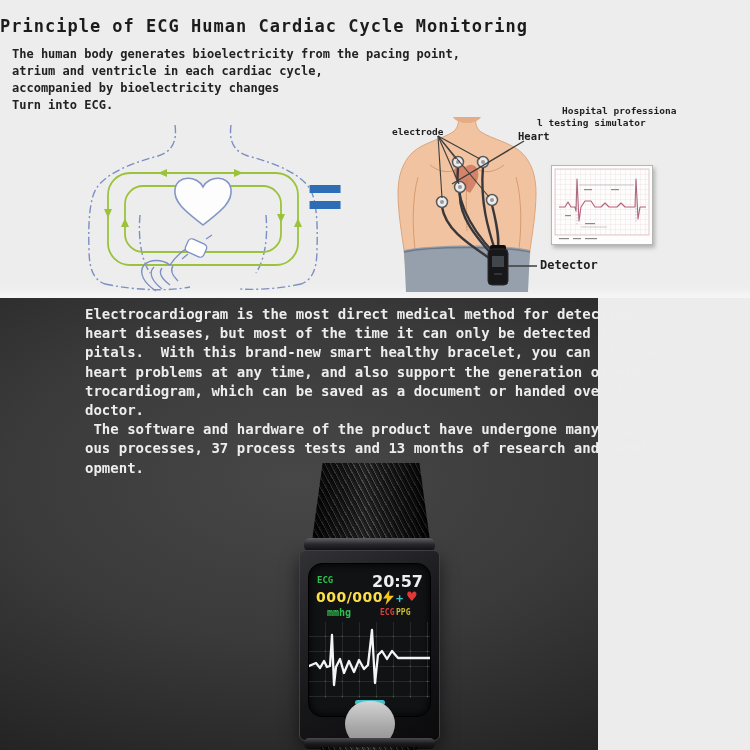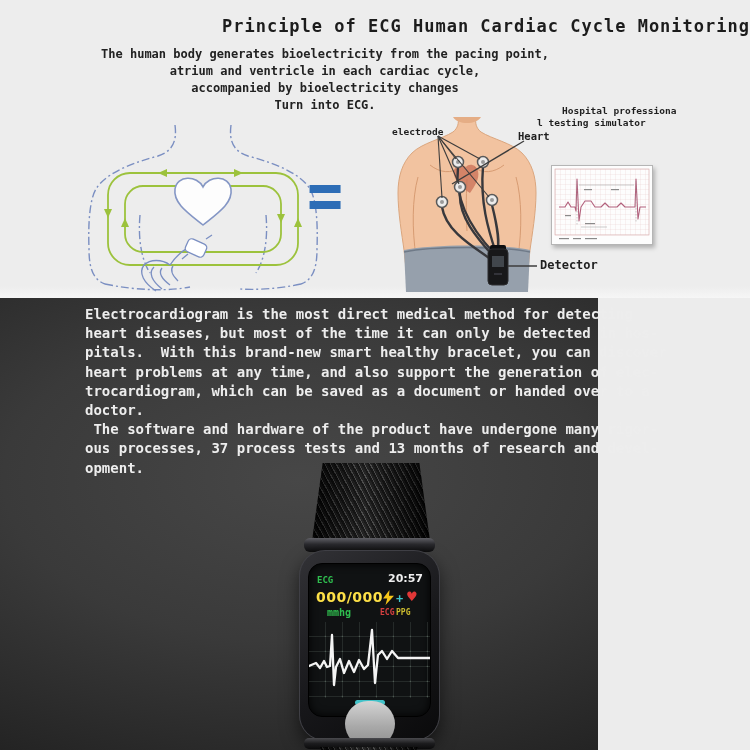--- a/index.html
+++ b/index.html
@@ -7,24 +7,24 @@
     width:750px;height:750px;position:relative;overflow:hidden;
     font-family:"DejaVu Sans Mono","Liberation Mono",monospace;
     background:#ececec;
   }
   
   .top-section{
     position:absolute;left:0;top:0;width:750px;height:298px;
     background:linear-gradient(180deg,#ededed 0 96%,#f6f6f6 100%);
   }
   .page-title{
-    position:absolute;left:0;top:16px;width:750px;text-align:right;
+    position:absolute;left:0;top:16px;width:750px;text-align:left;
     font-size:17px;font-weight:bold;color:#1c1c1c;letter-spacing:1px;white-space:pre;
   }
-  .subtitle{position:absolute;left:0;top:46px;width:650px;text-align:center;}
+  .subtitle{position:absolute;left:12px;top:46px;width:650px;}
   .subtitle div{font-size:12px;font-weight:bold;color:#222;line-height:17px;white-space:pre;}
   .top-label{position:absolute;font-weight:bold;color:#1f1f1f;white-space:pre;}
   .lbl-electrode{left:392px;top:126px;font-size:9.5px;}
   .lbl-hosp1{left:530px;top:105px;font-size:9.5px;padding-left:32px;}
   .lbl-hosp2{left:537px;top:117px;font-size:9.5px;}
   .lbl-heart{left:518px;top:130px;font-size:10.5px;}
   .lbl-detector{left:540px;top:258px;font-size:12px;}
   .equals-sign{
     position:absolute;left:300px;top:160px;width:50px;height:70px;
     font-size:60px;font-weight:bold;color:#2d6db6;line-height:70px;text-align:center;
@@ -50,32 +50,32 @@
   .mesh-top{
     position:absolute;left:312px;top:165px;width:118px;height:78px;
     clip-path:polygon(9% 0,91% 0,100% 100%,0 100%);
     border-radius:8px 8px 0 0;
   }
   .lug-top{
     position:absolute;left:304px;top:240px;width:131px;height:14px;border-radius:6px;
     background:linear-gradient(180deg,#606066 0%,#2a2a2e 45%,#0c0c0d 100%);
   }
   .watch-case{
-    position:absolute;left:299px;top:252px;width:139px;height:189px;border-radius:26px;
+    position:absolute;left:299px;top:252px;width:139px;height:189px;border-radius:6px;
     background:linear-gradient(145deg,#323236 0%,#17171a 55%,#0a0a0b 100%);
     border:1px solid #3f3f45;box-shadow:0 8px 18px rgba(0,0,0,.55);
     overflow:hidden;
   }
   .watch-screen{
     position:absolute;left:8px;top:12px;width:121px;height:152px;border-radius:14px;
     background:#101213;border:1px solid #000;overflow:hidden;
     box-shadow:inset 0 0 8px #000;
   }
   .scr-mode{position:absolute;left:8px;top:11px;font-size:9px;font-weight:bold;color:#2fbf4f;}
-  .scr-time{position:absolute;right:7px;top:8px;font-size:11px;font-weight:bold;color:#efefef;font-family:"DejaVu Sans",sans-serif;}
+  .scr-time{position:absolute;right:7px;top:8px;font-size:16px;font-weight:bold;color:#efefef;font-family:"DejaVu Sans",sans-serif;}
   .scr-bp{position:absolute;left:7px;top:25px;font-size:14px;font-weight:bold;color:#fde047;font-family:"DejaVu Sans",sans-serif;letter-spacing:.5px;}
   .scr-unit{position:absolute;left:18px;top:43px;font-size:10px;font-weight:bold;color:#2fbf4f;}
   .scr-bolt{position:absolute;left:74px;top:26px;}
   .scr-plus{position:absolute;left:87px;top:28px;font-size:12px;font-weight:bold;color:#3fc6cc;}
   .scr-heart{position:absolute;left:97px;top:25px;font-size:13px;color:#e23737;font-family:"DejaVu Sans",sans-serif;}
   .scr-ecg{position:absolute;left:71px;top:44px;font-size:8px;font-weight:bold;color:#d84040;}
   .scr-ppg{position:absolute;left:87px;top:44px;font-size:8px;font-weight:bold;color:#cdbd2f;}
   .scr-wave{position:absolute;left:0;top:58px;}
   .scr-bar{position:absolute;left:50%;transform:translateX(-50%);top:136px;width:30px;height:5px;border-radius:2.5px;background:#43c3c9;}
   .home-button{

